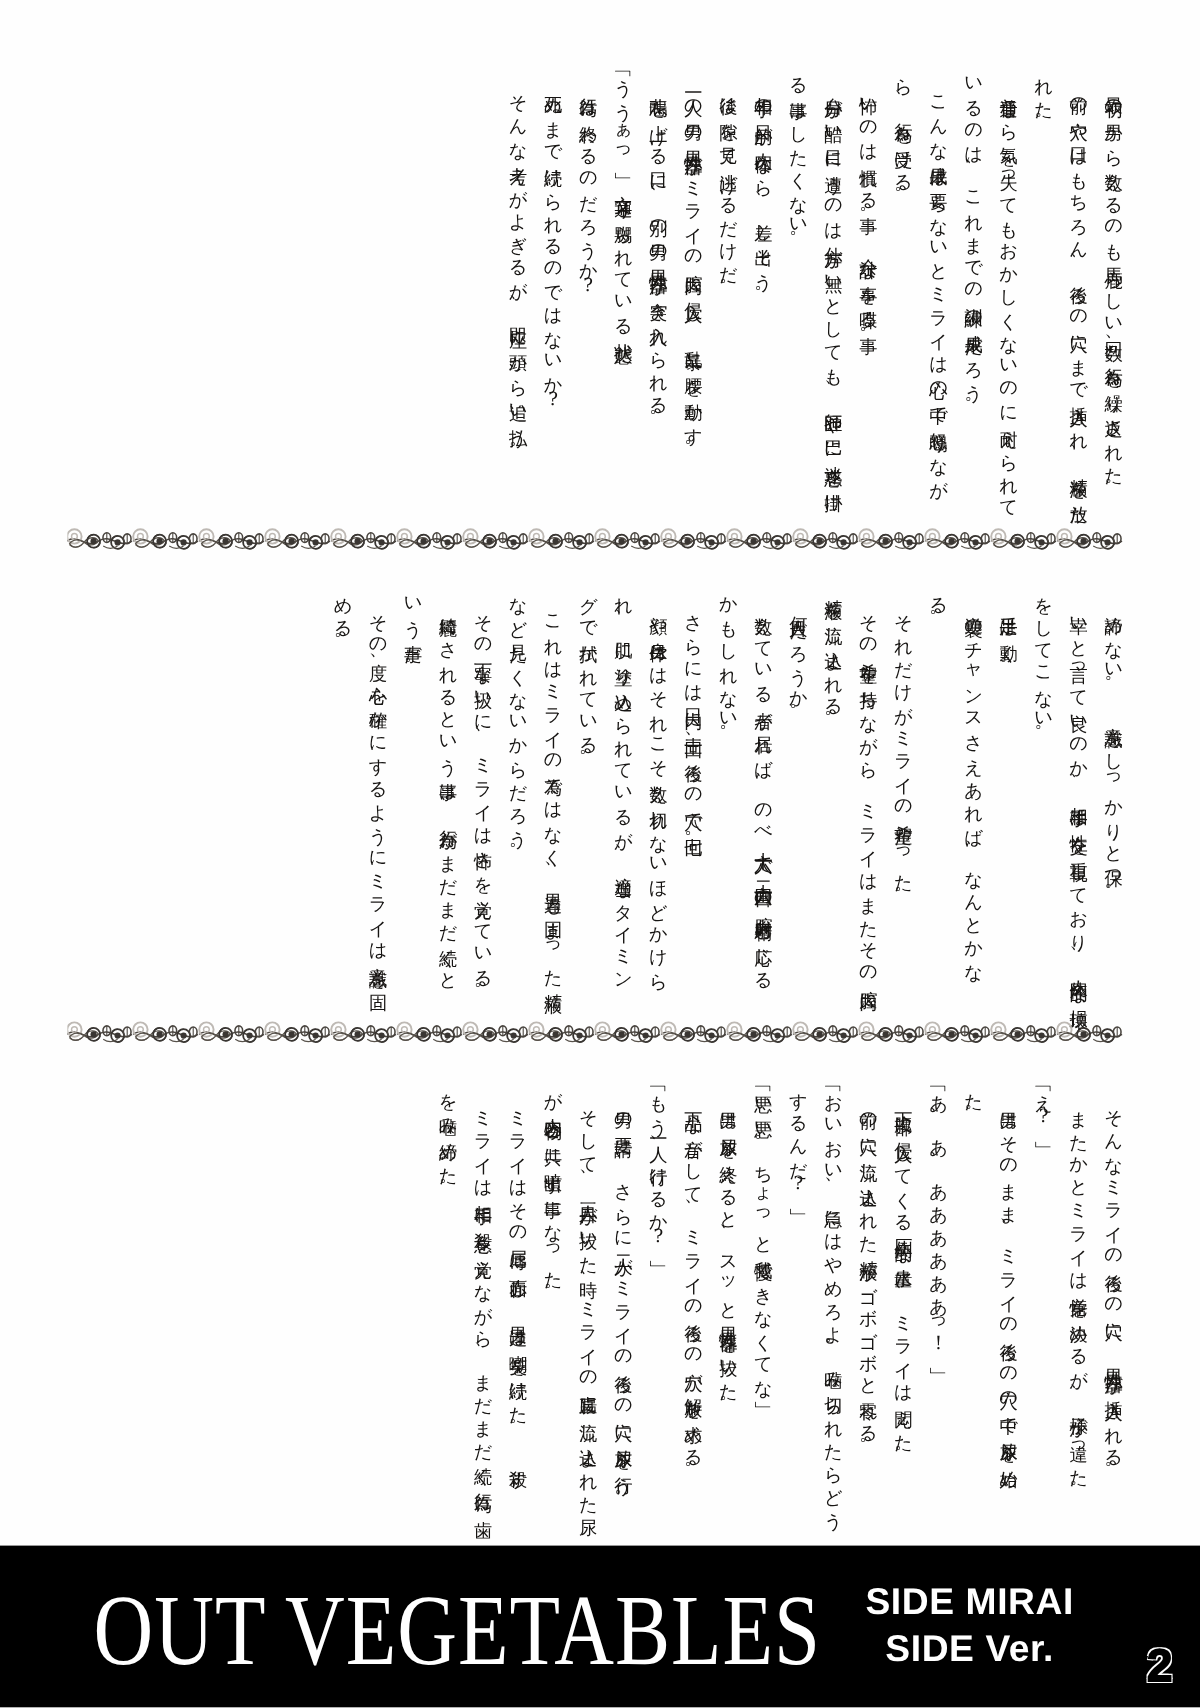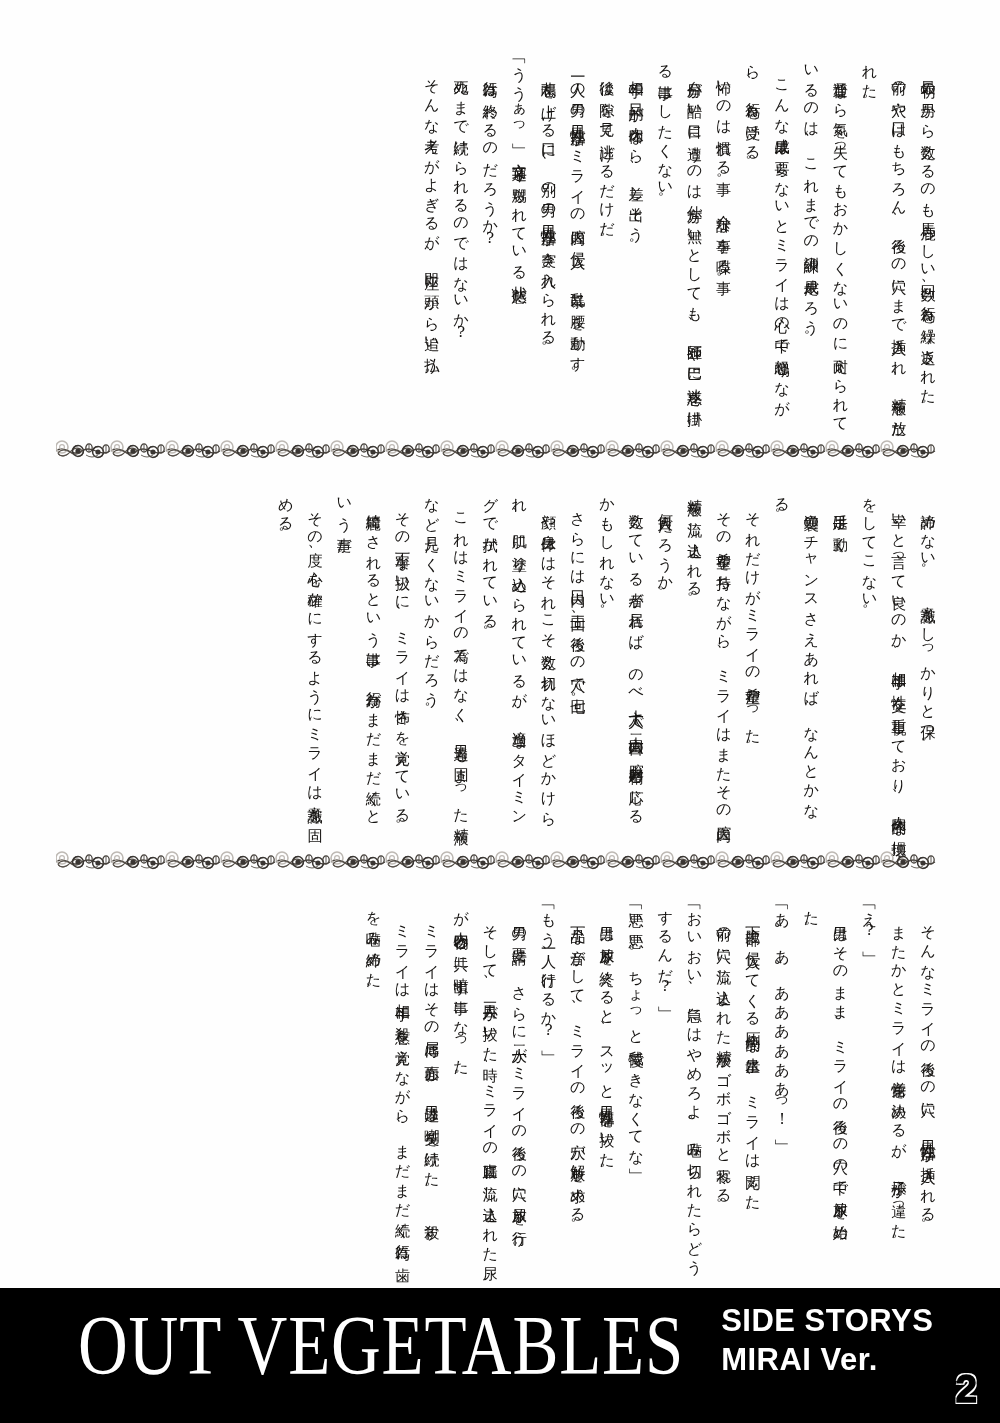--- a/index.html
+++ b/index.html
@@ -69,24 +69,25 @@
     left: 0;
     top: 1288px;
     width: 1000px;
     height: 135px;
     background: #000000;
     overflow: hidden;
   }
   .banner-inner {
     position: absolute;
     left: 78px;
-    top: 0;
+    top: 14px;
     display: flex;
     align-items: flex-end;
     height: 96px;
+    text-align: center;
   }
   .banner-title {
     color: #ffffff;
     font-family: "Liberation Serif", "DejaVu Serif", serif;
     font-size: 84px;
     line-height: .92;
     font-weight: 400;
     letter-spacing: 1px;
     transform: scaleX(.82);
     transform-origin: left bottom;
@@ -257,20 +258,20 @@
       <p>そして、三人目が抜いた時、ミライの直腸に流し込まれた尿が内容物と共に噴出す事になった。</p>
       <p>ミライはその屈辱に赤面し、男達は嘲笑を続けた。</p>
       <p>殺す。</p>
       <p>ミライは相手に殺意を覚えながら、まだまだ続く行為に歯を噛み締めた。</p>
     </div>
 
   <div class="banner">
     <div class="banner-inner">
       <div class="banner-title">OUT VEGETABLES</div>
       <div class="banner-sub">
-        <div>SIDE STORYS</div>
-        <div>MIRAI Ver.</div>
+        <div>SIDE MIRAI</div>
+        <div>SIDE Ver.</div>
       </div>
     </div>
     <div class="page-number">2</div>
   </div>
 
 </div>
 
 </body></html>

